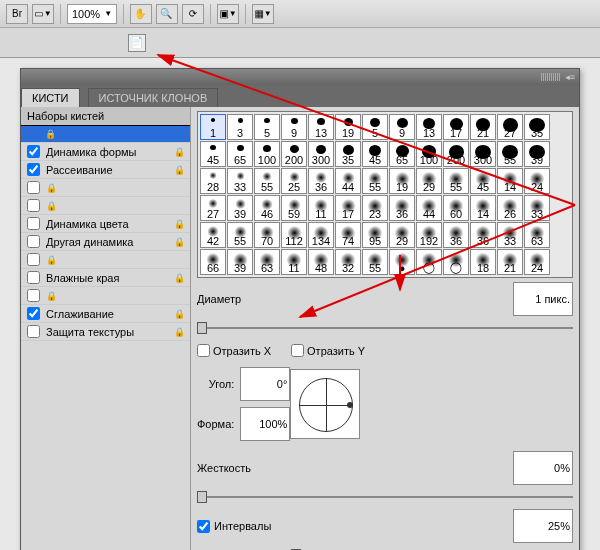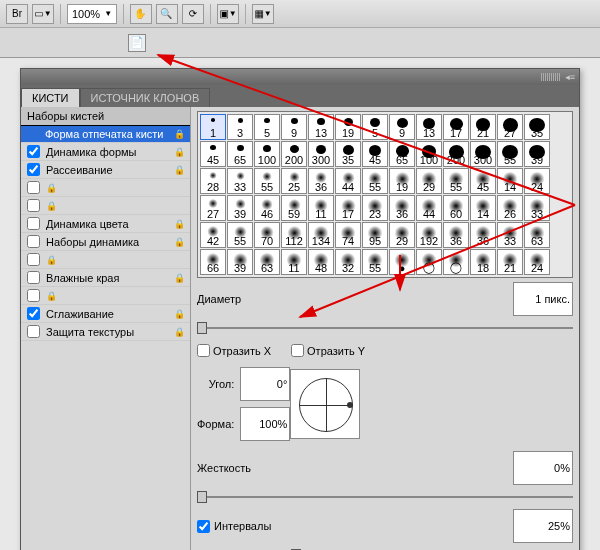--- a/index.html
+++ b/index.html
@@ -14,21 +14,21 @@
 
   .sub-toolbar { height: 30px; background: #d8d8d8; border-bottom: 1px solid #999; display:flex; align-items:center; padding-left:128px; }
   .sub-icon { width:18px; height:18px; border:1px solid #888; background:#eee; display:flex; align-items:center; justify-content:center; }
 
   
   .panel { position:absolute; left:20px; top:68px; width:560px; background:#d8d8d8; border:1px solid #555; box-shadow:2px 2px 6px rgba(0,0,0,.3); }
   .panel-titlebar { height:16px; background:linear-gradient(#888,#666); display:flex; justify-content:flex-end; align-items:center; padding:0 4px; gap:4px; }
   .title-grip { width:20px; height:8px; background:repeating-linear-gradient(90deg,#aaa 0 1px,transparent 1px 2px); }
   .title-close { color:#ccc; font-size:9px; cursor:pointer; }
 
-  .tabs { display:flex; background:#6a6a6a; height:22px; align-items:flex-end; }
+  .tabs { display:flex; background:#6a6a6a; height:22px; align-items:flex-end;gap:8px; }
   .tab { padding:3px 10px; color:#ccc; background:#6a6a6a; border:1px solid #555; border-bottom:none; cursor:pointer; }
   .tab.active { background:#d8d8d8; color:#000; }
 
   .panel-body { display:flex; }
 
   
   .leftcol { width:170px; border-right:1px solid #999; }
   .leftcol-header { background:#c4c4c4; padding:3px 6px; border-bottom:1px solid #000000; }
   .opt-list { }
   .opt-row { display:flex; align-items:center; padding:2px 4px; gap:4px; border-bottom:1px solid #ccc; }
@@ -112,21 +112,20 @@
     <div class="tab active">КИСТИ</div>
     <div class="tab">ИСТОЧНИК КЛОНОВ</div>
   </div>
 
   <div class="panel-body">
     <div class="leftcol">
       <div class="leftcol-header">Наборы кистей</div>
       <div class="opt-list" id="opt-list">
           <div class="opt-row sel">
             <span style="width: 16px;"></span>
-            <span class="lbl">Форма отпечатка кисти</span>
             <span class="lock">🔒</span>
           </div>
           <div class="opt-row">
             <input type="checkbox" checked="" style="">
             <span class="lbl">Динамика формы</span>
             <span class="lock">🔒</span>
           </div>
           <div class="opt-row">
             <input type="checkbox" checked="" style="">
             <span class="lbl">Рассеивание</span>
@@ -140,21 +139,21 @@
             <input type="checkbox" style="">
             <span class="lock">🔒</span>
           </div>
           <div class="opt-row">
             <input type="checkbox" style="">
             <span class="lbl">Динамика цвета</span>
             <span class="lock">🔒</span>
           </div>
           <div class="opt-row">
             <input type="checkbox" style="">
-            <span class="lbl">Наборы динамика</span>
+            <span class="lbl">Другая динамика</span>
             <span class="lock">🔒</span>
           </div>
           <div class="opt-row">
             <input type="checkbox" style="">
             <span class="lock">🔒</span>
           </div>
           <div class="opt-row">
             <input type="checkbox" style="">
             <span class="lbl">Влажные края</span>
             <span class="lock">🔒</span>

